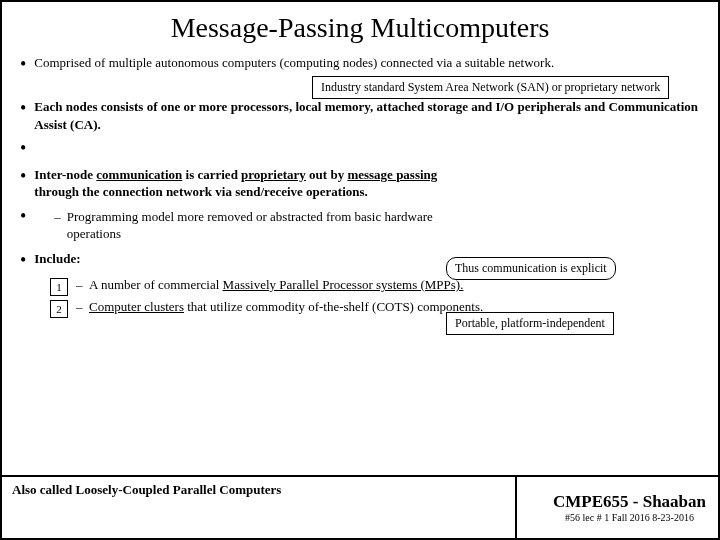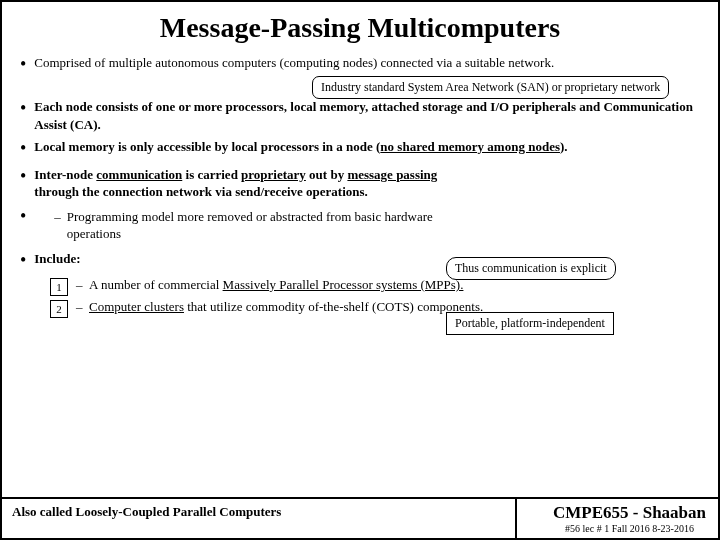--- a/index.html
+++ b/index.html
@@ -15,21 +15,21 @@
     .slide {
       width: 720px;
       height: 540px;
       background: #fff;
       border: 2px solid #000;
       padding: 10px 18px 8px 18px;
       position: relative;
     }
     .title {
       font-size: 28px;
-      font-weight: bold;
+      font-weight: normal;
       text-align: center;
       margin-bottom: 10px;
       font-family: 'Times New Roman', Times, serif;
     }
     .bullet-item {
       display: flex;
       align-items: flex-start;
       margin-bottom: 5px;
       line-height: 1.35;
     }
@@ -54,21 +54,20 @@
       background: #fff;
       font-size: 12px;
       font-weight: normal;
       white-space: nowrap;
     }
 
     .tooltip-san {
       position: absolute;
       top: 74px;
       left: 310px;
-      border-radius: 7px;
     }
     .tooltip-explicit {
       position: absolute;
       top: 255px;
       left: 444px;
       border-radius: 10px;
     }
     .tooltip-portable {
       position: absolute;
       top: 310px;
@@ -128,21 +127,21 @@
       padding: 5px 10px;
       font-size: 13px;
       font-weight: bold;
       border-right: 2px solid #000;
     }
     .footer-right {
       display: flex;
       flex-direction: column;
       align-items: center;
       justify-content: center;
-      padding: 4px 12px;
+      padding: 15px 12px;
     }
     .footer-course {
       font-size: 17px;
       font-weight: bold;
     }
     .footer-meta {
       font-size: 10px;
     }
   </style>
 </head>
@@ -157,29 +156,26 @@
     <span class="bullet-text">
       Comprised of multiple autonomous computers (computing nodes) connected via a suitable network.
     </span>
   </div>
 
   <div class="tooltip-box tooltip-san">Industry standard System Area Network (SAN) or proprietary network</div>
 
   <div class="bullet-item" style="margin-top:22px;">
     <span class="bullet-dot">•</span>
     <span class="bullet-text bold">
-      Each node consists of one or more processors, local memory, attached storage and I/O peripherals and Communication Assist (CA).
+      Each nodes consists of one or more processors, local memory, attached storage and I/O peripherals and Communication Assist (CA).
     </span>
   </div>
 
   <div class="bullet-item" style="margin-top:3px;">
     <span class="bullet-dot">•</span>
-    <span class="bullet-text bold">
-      Local memory is only accessible by local processors in a node (<span class="bold-underline">no shared memory among nodes</span>).
-    </span>
   </div>
 
   <div class="bullet-item" style="margin-top:3px;">
     <span class="bullet-dot">•</span>
     <span class="bullet-text bold" style="max-width:420px;">
       Inter-node <span class="bold-underline">communication</span> is carried <span class="bold-underline">proprietary</span> out by <span class="bold-underline">message passing</span> through the connection network via send/receive operations.
     </span>
   </div>
 
   <div class="tooltip-box tooltip-explicit">Thus communication is explicit</div>

